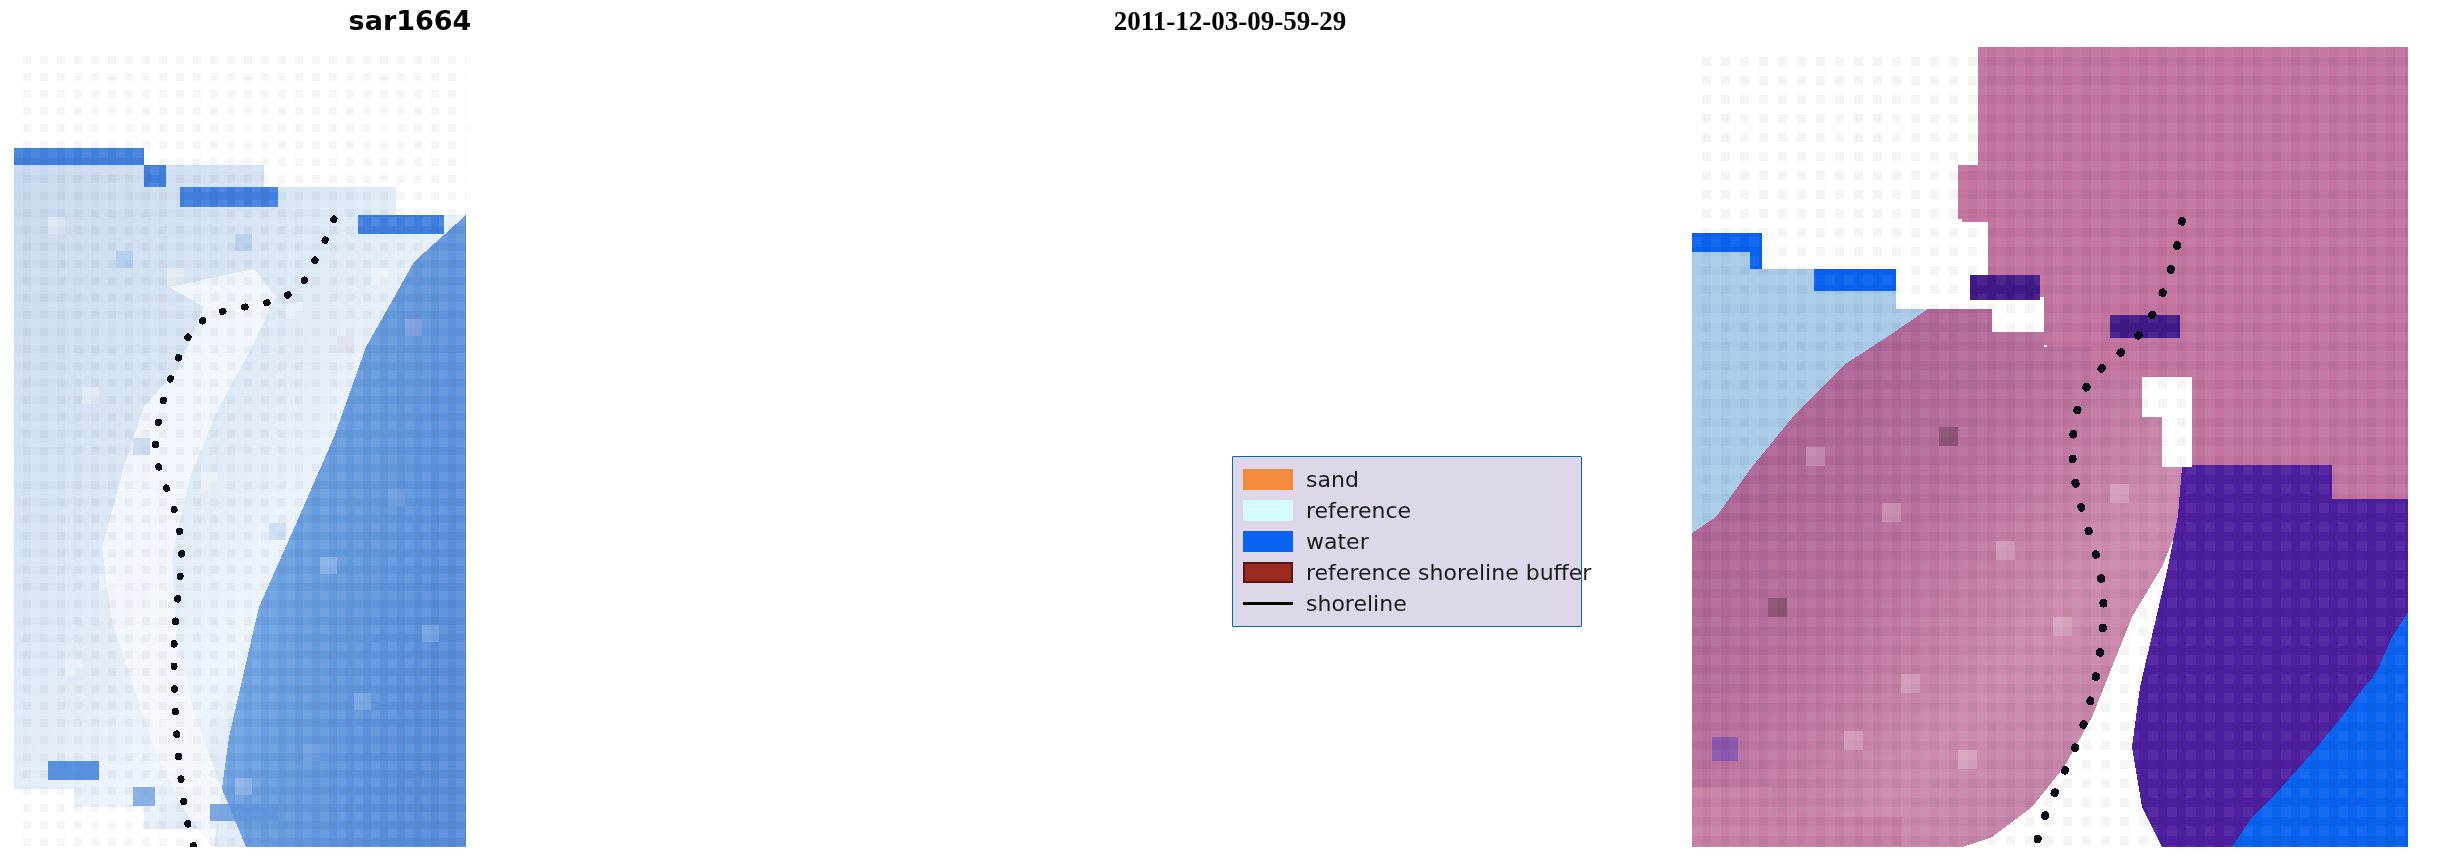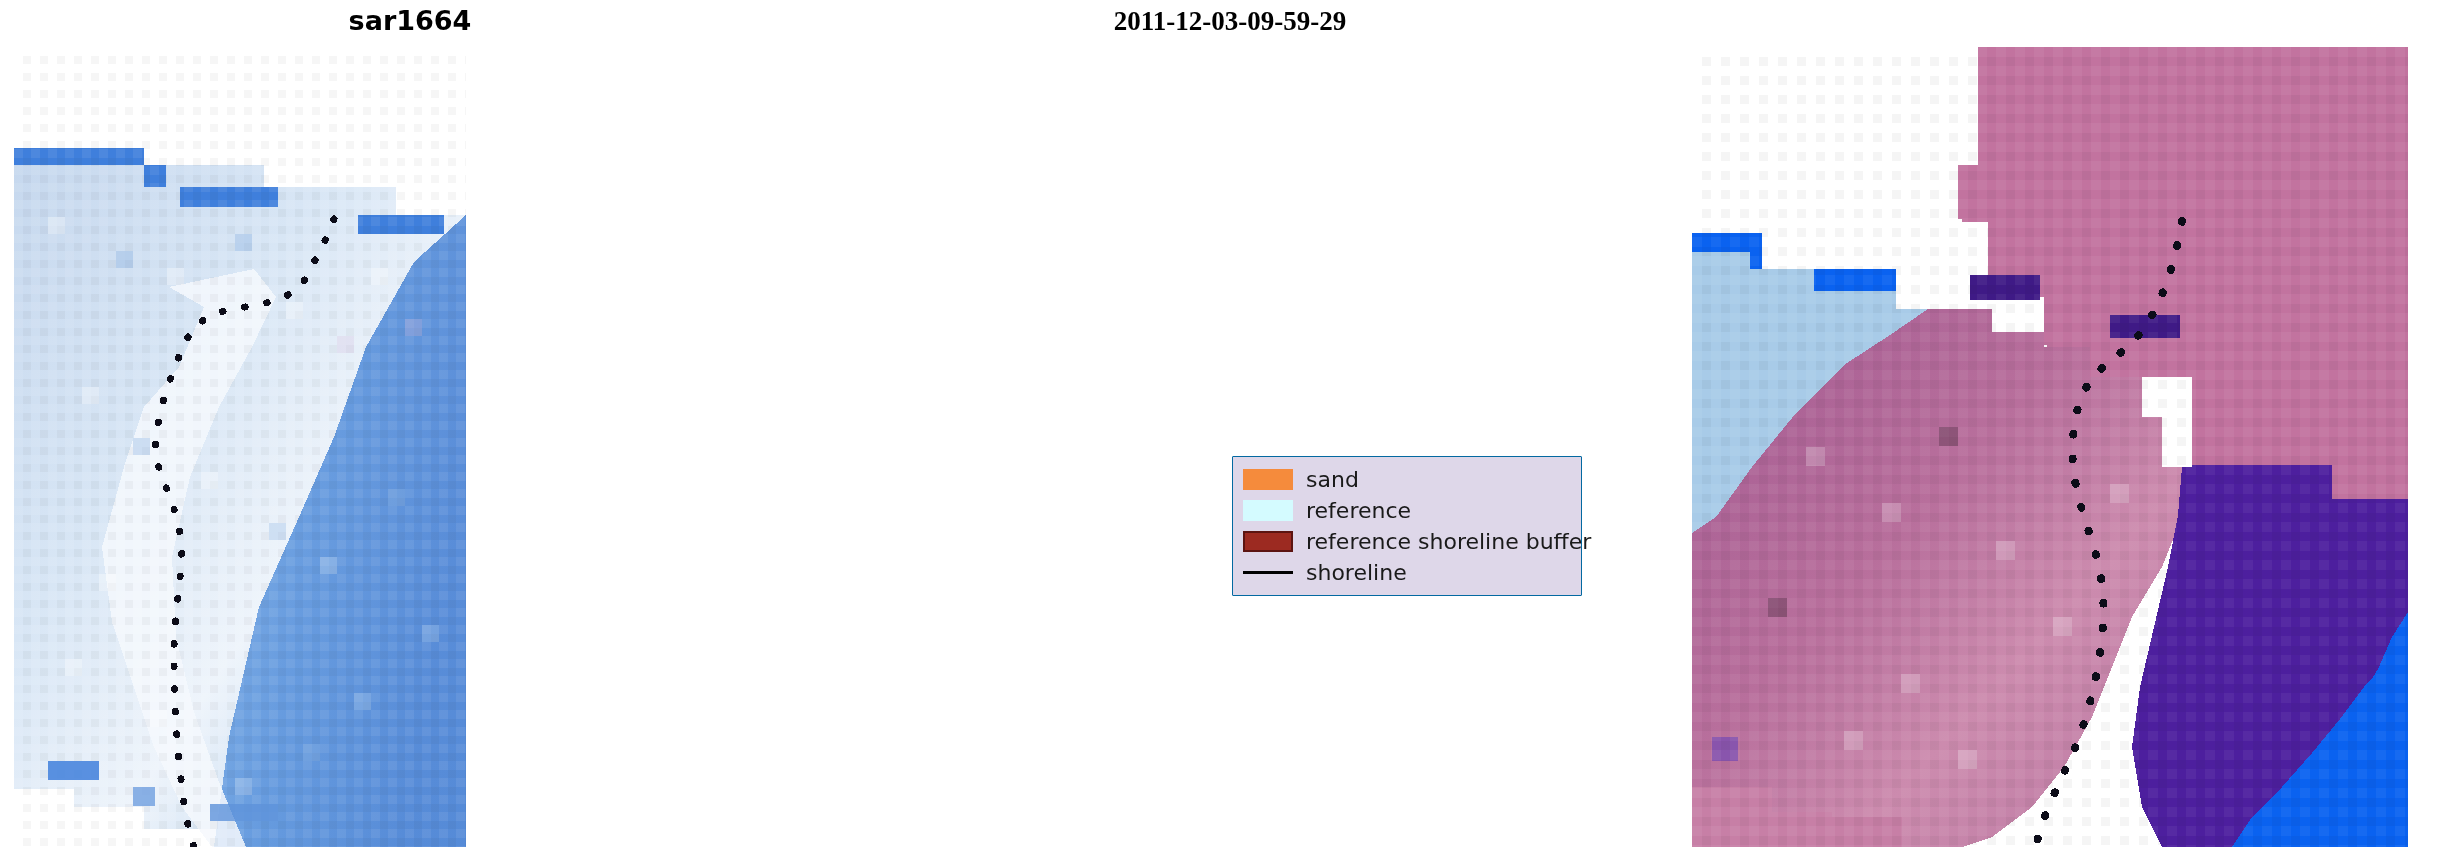--- a/index.html
+++ b/index.html
@@ -280,20 +280,24 @@
     <div class="legend-row">
       <span class="legend-key patch" style="background:#f58b3c;"></span>
       <span class="legend-label">sand</span>
     </div>
 
     <div class="legend-row">
       <span class="legend-key patch" style="background:#d4fbff;"></span>
       <span class="legend-label">reference</span>
     </div>
 
+    <div class="legend-row">
+      <span class="legend-key patch" style="background:#0a62f0;"></span>
+      <span class="legend-label">water</span>
+    </div>
 
     <div class="legend-row">
       <span class="legend-key patch" style="background:#9c2a21;border:2px solid #5c1411;"></span>
       <span class="legend-label">reference shoreline buffer</span>
     </div>
 
     <div class="legend-row">
       <span class="legend-key line-key"></span>
       <span class="legend-label">shoreline</span>
     </div>

